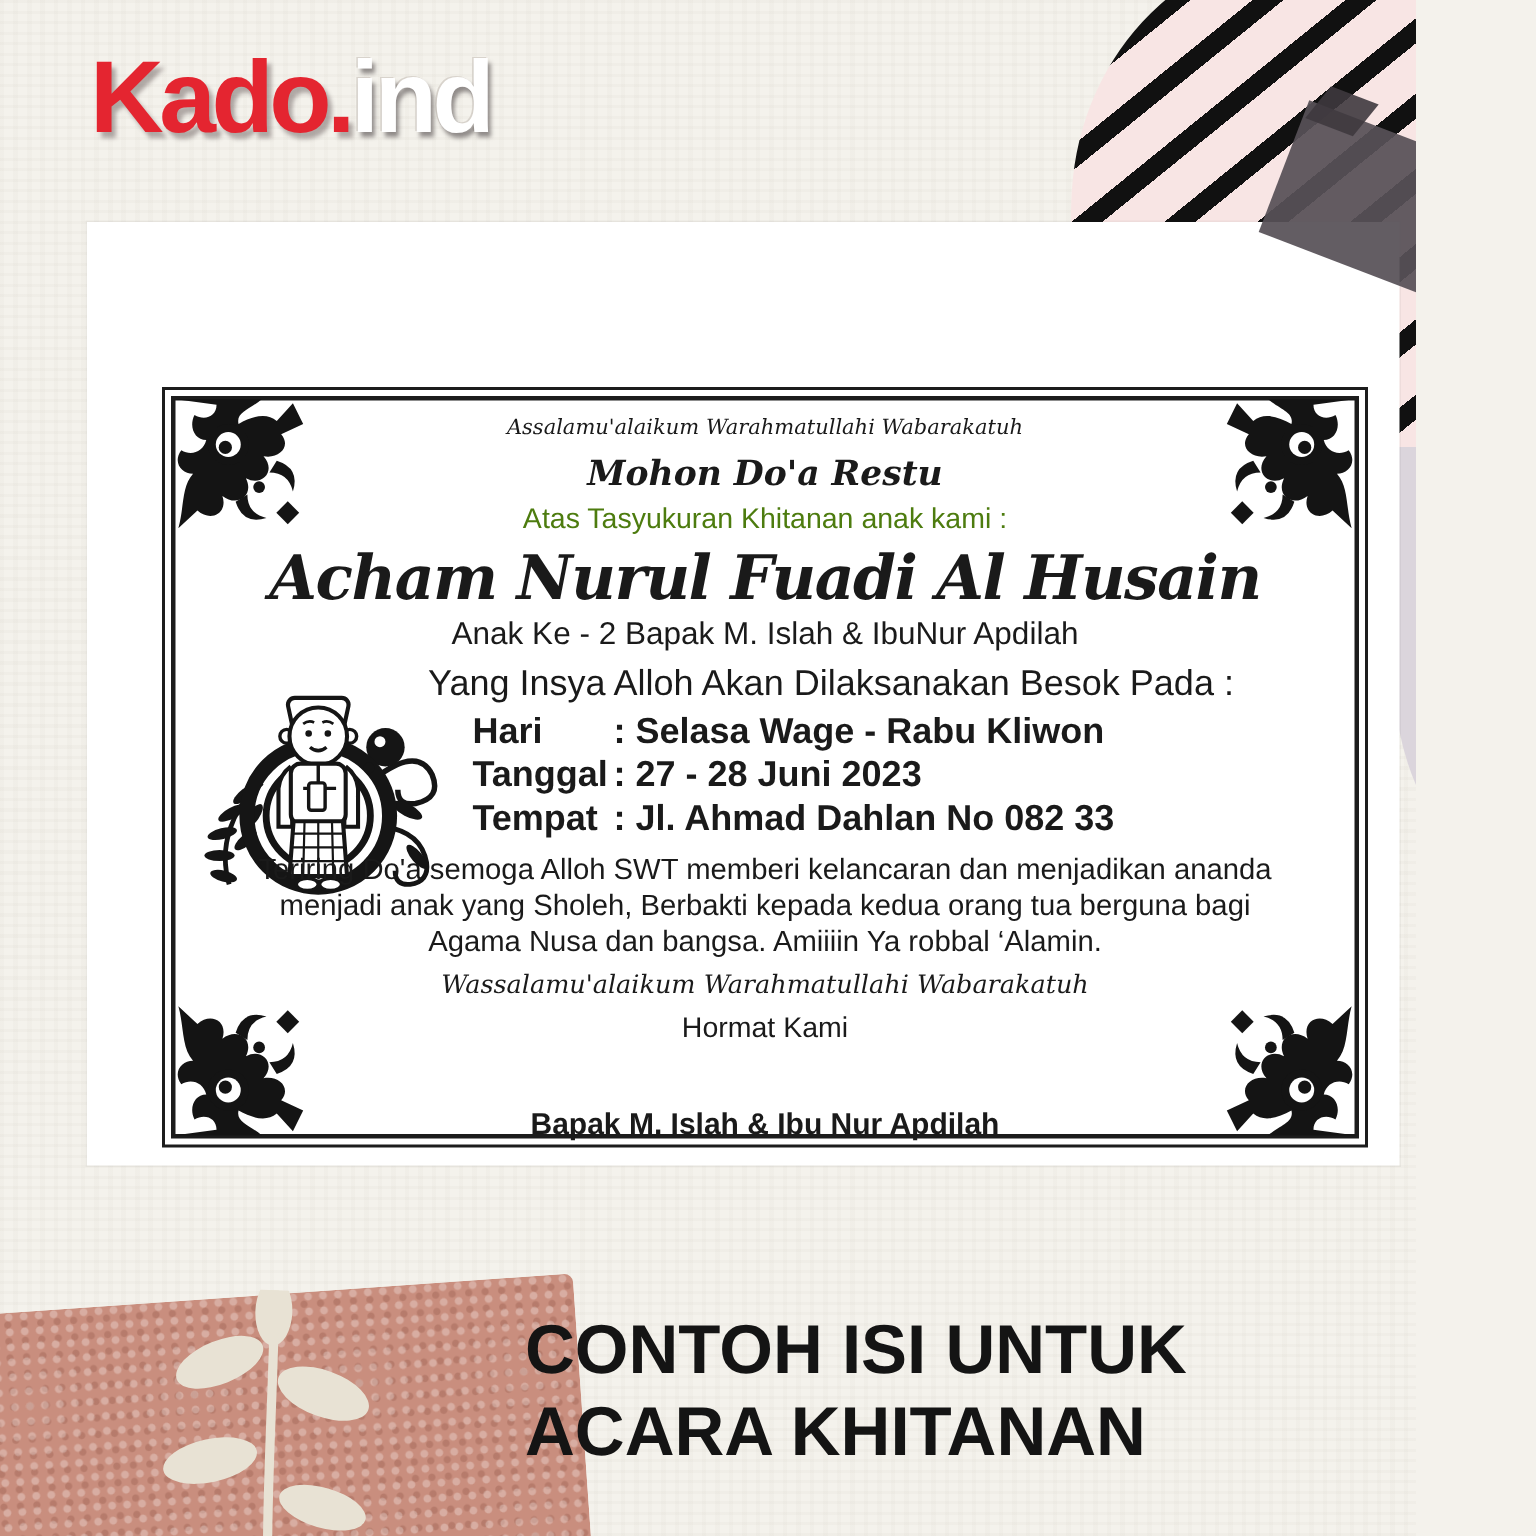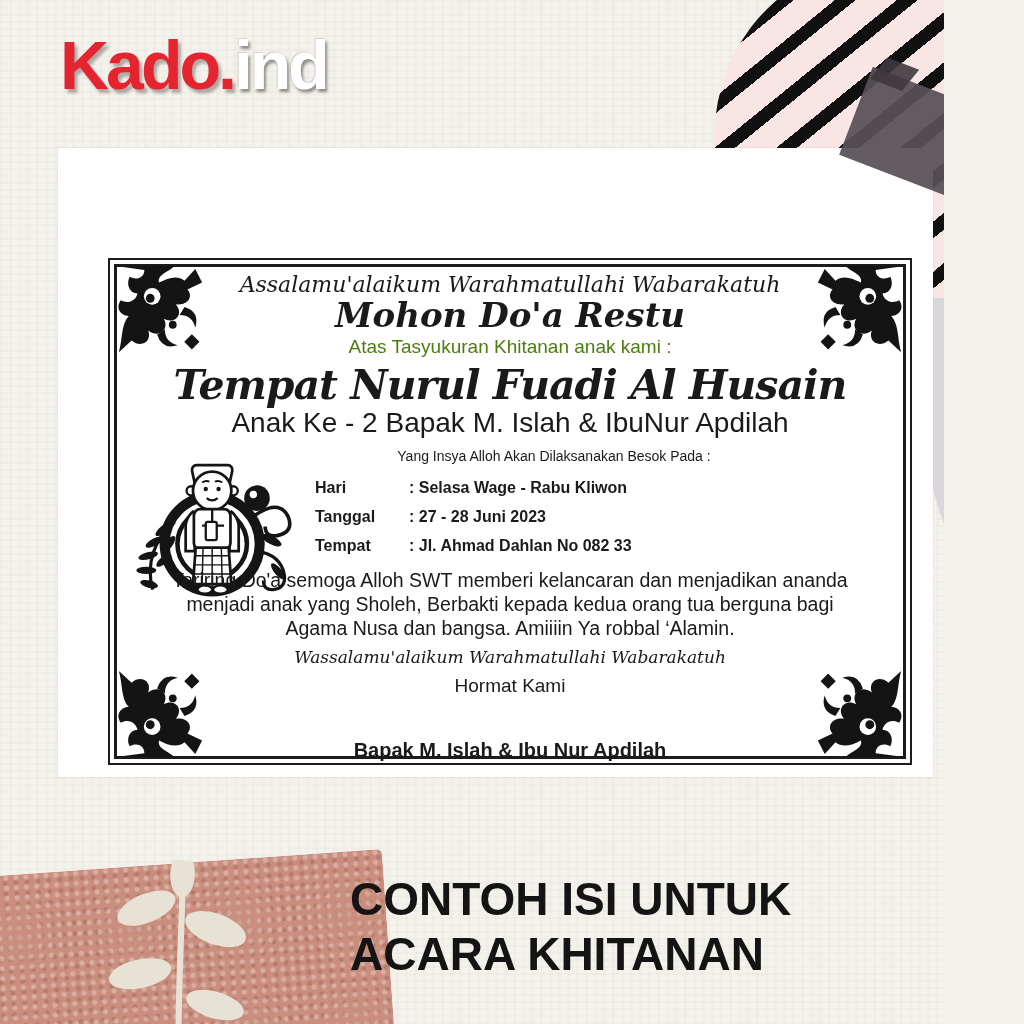--- a/index.html
+++ b/index.html
@@ -51,27 +51,27 @@
   .card-inner{position:absolute;left:4px;top:4px;right:4px;bottom:4px;border:3px solid #1c1c1c;}
   .corner{position:absolute;width:94px;height:94px;z-index:3;}
   .corner.tl{left:4px;top:4px;}
   .corner.tr{right:4px;top:4px;transform:scaleX(-1);}
   .corner.bl{left:4px;bottom:4px;transform:scaleY(-1);}
   .corner.br{right:4px;bottom:4px;transform:scale(-1,-1);}
 
   .illustration{position:absolute;left:8px;top:165px;width:192px;height:192px;z-index:2;}
 
   .card-body{position:relative;height:100%;text-align:center;color:var(--ink);padding-top:13px;z-index:2;}
-  .salam-open{font-family:"DejaVu Serif",serif;font-style:italic;font-size:22px;line-height:24px;}
-  .heading{font-family:"DejaVu Serif",serif;font-style:italic;font-weight:bold;font-size:34px;line-height:35px;margin-top:1px;}
+  .salam-open{font-family:"DejaVu Serif",serif;font-style:italic;font-size:14px;line-height:24px;}
+  .heading{font-family:"DejaVu Serif",serif;font-style:italic;font-weight:bold;font-size:23px;line-height:35px;margin-top:1px;}
   .subheading{font-size:19px;line-height:26px;margin-top:1px;color:#4d7c0f;}
   .child-name{font-family:"DejaVu Serif",serif;font-style:italic;font-weight:bold;font-size:41px;line-height:46px;margin-top:2px;letter-spacing:-1px;}
-  .child-info{font-size:28px;line-height:28px;margin-top:1px;}
-  .schedule-intro{font-size:14px;line-height:30px;margin-top:4px;padding-left:64px;margin-left:24px;}
-  .details{width:fit-content;text-align:left;margin:2px 0 0 205px;font-weight:bold;font-size:16px;}
+  .child-info{font-size:21px;line-height:28px;margin-top:1px;}
+  .schedule-intro{font-size:24px;line-height:30px;margin-top:4px;padding-left:64px;margin-left:24px;}
+  .details{width:fit-content;text-align:left;margin:2px 0 0 205px;font-weight:bold;font-size:24px;}
   .details .row{display:flex;line-height:29px;}
   .details .lab{width:94px;}
   .prayer{width:712px;margin:8px auto 0;font-size:19.5px;line-height:24px;}
   .salam-close{font-family:"DejaVu Serif",serif;font-style:italic;font-size:17px;line-height:25px;margin-top:5px;}
   .regards{font-size:19px;line-height:24px;margin-top:4px;}
   .parents{font-size:20px;font-weight:bold;line-height:25px;margin-top:40px;}
 
   
   .caption{position:absolute;left:350px;top:872px;width:612px;z-index:5;text-align:left;
            font-weight:bold;font-size:46px;line-height:55px;color:#141414;letter-spacing:0;}
@@ -193,21 +193,21 @@
         </svg>
 
       <svg class="illustration" viewBox="0 0 210 190">
           <use href="#boy"></use>
         </svg>
 
       <div class="card-body">
         <div class="salam-open">Assalamu'alaikum Warahmatullahi Wabarakatuh</div>
         <div class="heading">Mohon Do'a Restu</div>
         <div class="subheading">Atas Tasyukuran Khitanan anak kami :</div>
-        <div class="child-name">Tempat Nurul Fuadi Al Husain</div>
+        <div class="child-name">Acham Nurul Fuadi Al Husain</div>
         <div class="child-info">Anak Ke - 2 Bapak M. Islah &amp; IbuNur Apdilah</div>
         <div class="schedule-intro">Yang Insya Alloh Akan Dilaksanakan Besok Pada :</div>
 
         <div class="details">
           <div class="row">
             <span class="lab">Hari</span>
             <span class="val">: Selasa Wage - Rabu Kliwon</span>
           </div>
           <div class="row">
             <span class="lab">Tanggal</span>

